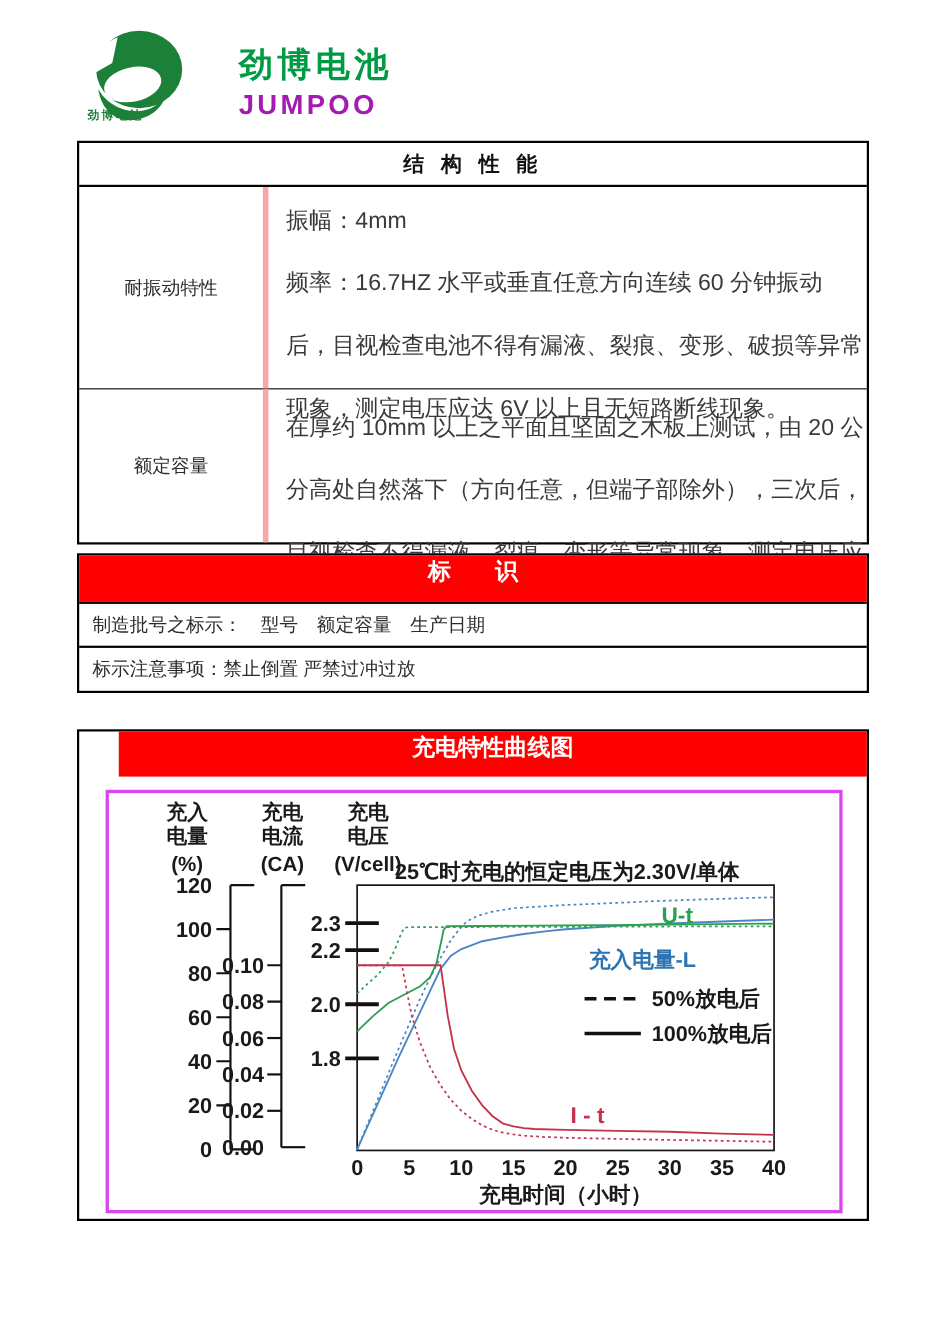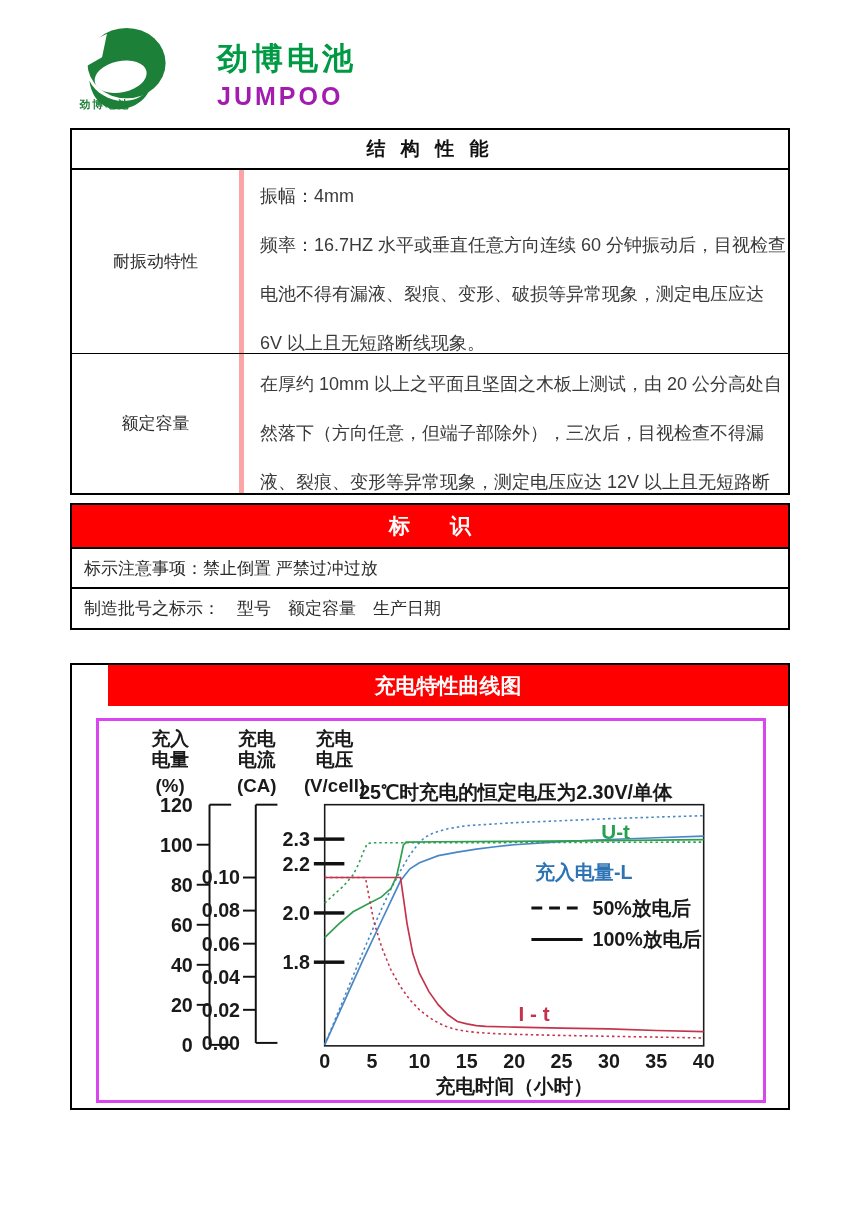--- a/index.html
+++ b/index.html
@@ -15,29 +15,29 @@
   .logo-en { font-size:25px; font-weight:bold; letter-spacing:3px; margin-top:2px; }
 
   
   .perf-table { position:absolute; left:70px; top:128px; width:720px; border:2px solid #000; background:#fff; }
   .tbl-header { height:40px; display:flex; align-items:center; justify-content:center;
                 font-size:19px; font-weight:bold; letter-spacing:5px; border-bottom:2px solid #000; color:#111; }
   .tbl-row { display:flex; }
   .tbl-row + .tbl-row { border-top:1.5px solid #000; }
   .tbl-col1 { width:172px; border-right:5px solid #fca5a5; display:flex; align-items:center;
               justify-content:center; font-size:17px; color:#2b2b2b; }
-  .tbl-col2 { flex:1; padding:2px 1px 0 16px; font-size:18px; color:#3a3a3a; line-height:2.72; }
+  .tbl-col2 { flex:1; padding:2px 1px 0 16px; font-size:21px; color:#3a3a3a; line-height:2.72; }
   .row-vibration { height:183px; }
   .row-impact   { height:140px; }
   .row-impact .tbl-col2 { padding-top:6px; }
 
   
   .framed { position:absolute; left:70px; width:720px; border:2px solid #000; background:#fff; }
   .red-bar { background:#fe0000; color:#fff; font-weight:bold; display:flex;
-             align-items:center; justify-content:center; }
+             align-items:flex-start; justify-content:center; }
   .mark-section { top:503px; }
   .mark-section .red-bar { height:42px; font-size:21px; }
   .spread { letter-spacing:40px; padding-left:40px; }
   .mark-row { height:40px; display:flex; align-items:center; padding-left:12px;
               font-size:17px; color:#2b2b2b; border-top:2px solid #000; }
   .mark-row + .mark-row { height:41px; }
 
   
   .chart-section { top:663px; height:447px; }
   .chart-section .red-bar { height:41px; font-size:21px;margin-left:36px; }
@@ -80,22 +80,22 @@
       <div class="tbl-col2">
         <p>在厚约 10mm 以上之平面且坚固之木板上测试，由 20 公分高处自然落下（方向任意，但端子部除外），三次后，目视检查不得漏液、裂痕、变形等异常现象，测定电压应达 12V 以上且无短路断线现象。</p>
       </div>
     </div>
   </div>
 
   <div class="framed mark-section">
     <div class="red-bar">
       <span class="spread">标识</span>
     </div>
+    <div class="mark-row">制造批号之标示：　型号　额定容量　生产日期</div>
     <div class="mark-row">标示注意事项：禁止倒置 严禁过冲过放</div>
-    <div class="mark-row">制造批号之标示：　型号　额定容量　生产日期</div>
   </div>
 
   <div class="framed chart-section">
     <div class="red-bar">
       <span>充电特性曲线图</span>
     </div>
     <div class="chart-body">
       <div class="chart-box">
         <svg id="chart-svg" viewBox="0 0 670 385">
             <text x="70" y="24" text-anchor="middle" style="font-weight:bold;fill:#1a1a1a;font-size:19px;">充入</text>

